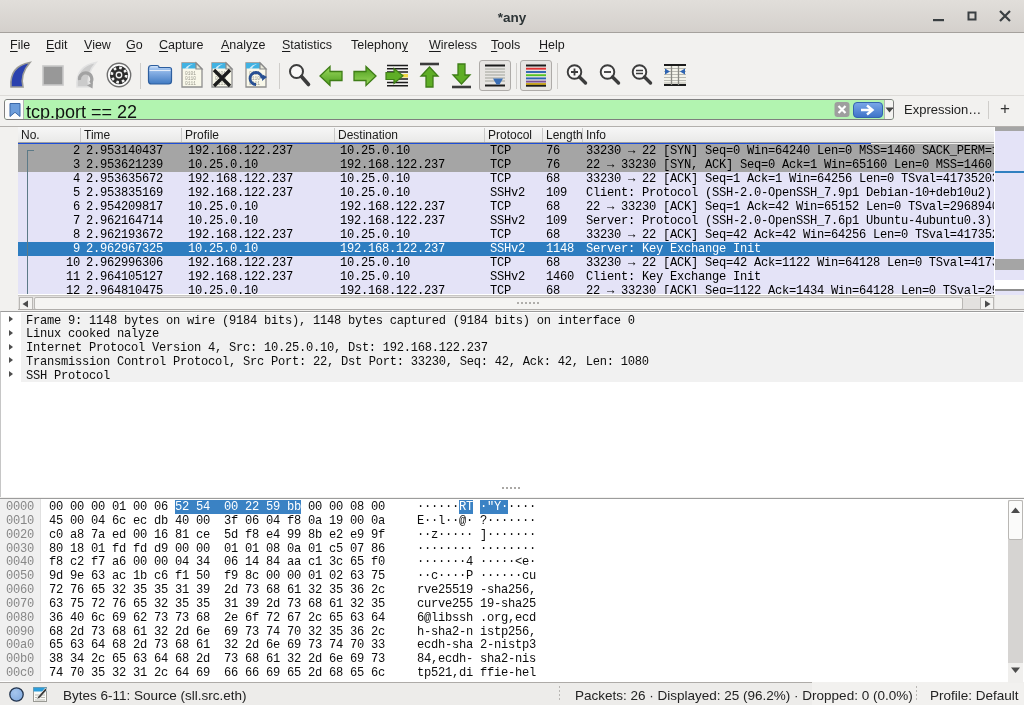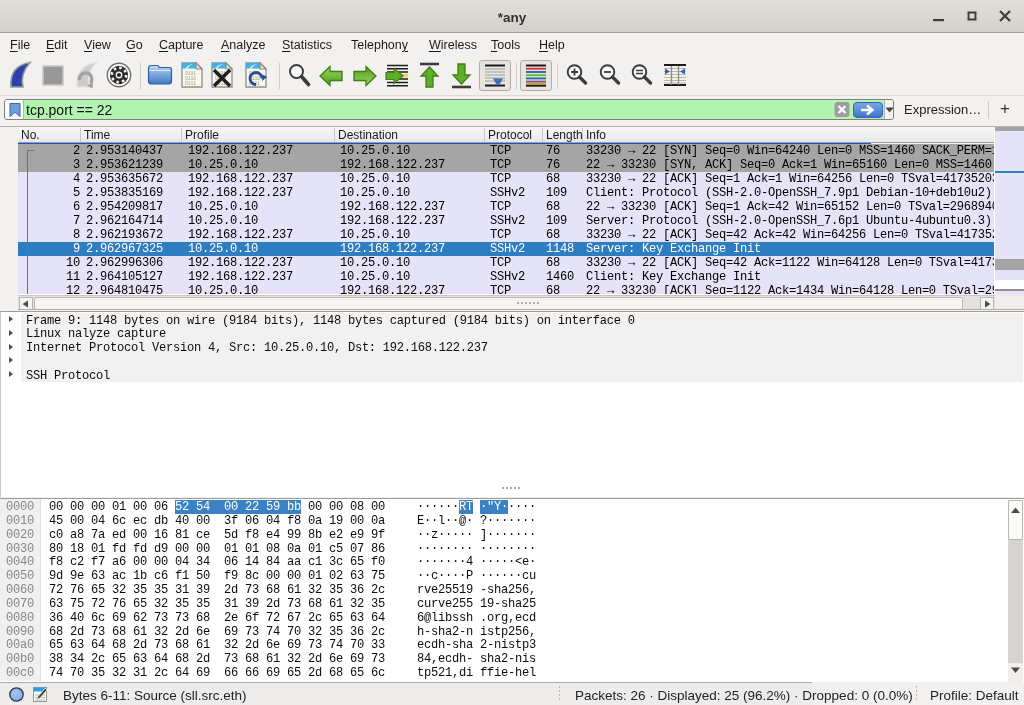--- a/index.html
+++ b/index.html
@@ -9,21 +9,21 @@
 #title{left:0;top:10px;width:1024px;text-align:center;font-size:13.5px;font-weight:bold;color:#2d3436}
 .wbtn{color:#3a3f42}
 #menubar{left:0;top:34px;width:1024px;height:23px;background:#f2f1ef}
 .mi{position:absolute;top:4px;font-size:12.5px;color:#1b1b1b}
 .mi u{text-decoration-thickness:1px;text-underline-offset:2px}
 #toolbar{left:0;top:57px;width:1024px;height:39px;background:#f2f1ef;border-bottom:1px solid #dddbd8}
 .tsep{position:absolute;top:63px;width:1px;height:26px;background:#cfcdca}
 #filterbar{left:0;top:96px;width:1024px;height:31px;background:#f2f1ef;border-bottom:1px solid #b3b0ad}
 #finput{position:absolute;left:4px;top:99px;width:890px;height:21px;border:1px solid #7f7f7f;border-radius:3px;background:#b2f4b0;overflow:hidden}
 #fbook{position:absolute;left:0;top:0;width:19px;height:19px;background:#fcfcfc;border-right:1px solid #b4b4b4}
-#ftext{position:absolute;left:21px;top:1.5px;font-size:14px;color:#111}
+#ftext{position:absolute;left:21px;top:1.5px;font-size:18px;color:#111}
 #fexpr{position:absolute;left:904px;top:102px;font-size:13px;color:#222}
 #fplus{position:absolute;left:1000px;top:99px;font-size:17px;color:#333}
 #plist{left:18px;top:127px;width:853px;height:183px;background:#1d4ed8}
 #phead{position:absolute;left:0;top:0;width:1024px;height:16px;background:linear-gradient(#f7f7f7,#e9e9e8);border-bottom:1px solid #9e9e9e}
 .hsep{position:absolute;top:1px;width:1px;height:14px;background:#c9c9c9}
 .hlabel{position:absolute;top:1px;font-size:12px;color:#1a1a1a}
 .prow{position:absolute;left:0;width:977px;height:14px;overflow:hidden}
 .prow span{position:absolute;top:0px}
 .c-num{left:0;width:62px;text-align:right}
 .c-time{left:68px}.c-src{left:170px}.c-dst{left:322px}.c-proto{left:472px}
@@ -327,26 +327,27 @@
 <div class="abs" style="left:0;top:182px;width:1024px;height:1px;background:#b0adaa"></div>
 
 </div>
 
 <div class="abs" id="dpane">
 <div class="drow" style="top:1px"></div>
 <span class="dtri" style="top:4px"></span>
 <span class="dtext mono" style="top:1.5px">Frame 9: 1148 bytes on wire (9184 bits), 1148 bytes captured (9184 bits) on interface 0</span>
 <div class="drow" style="top:14.8px"></div>
 <span class="dtri" style="top:17.8px"></span>
-<span class="dtext mono" style="top:15.3px">Linux nalyze capture</span>
+<span class="dtext mono" style="top:15.3px">Linux cooked nalyze</span>
 <div class="drow" style="top:28.6px"></div>
 <span class="dtri" style="top:31.6px"></span>
 <span class="dtext mono" style="top:29.1px">Internet Protocol Version 4, Src: 10.25.0.10, Dst: 192.168.122.237</span>
 <div class="drow" style="top:42.400000000000006px"></div>
 <span class="dtri" style="top:45.400000000000006px"></span>
+<span class="dtext mono" style="top:42.900000000000006px">Transmission Control Protocol, Src Port: 22, Dst Port: 33230, Seq: 42, Ack: 42, Len: 1080</span>
 <div class="drow" style="top:56.2px"></div>
 <span class="dtri" style="top:59.2px"></span>
 <span class="dtext mono" style="top:56.7px">SSH Protocol</span>
 </div>
 
 <div class="abs" style="left:502px;top:487px;width:20px;height:2px;background:repeating-linear-gradient(90deg,#aaa8a5 0 2px,transparent 2px 4px)"></div>
 <div class="abs" id="hpane">
     <div id="hoffbg"></div>
 <div class="mono" id="hoff">0000
 0010

